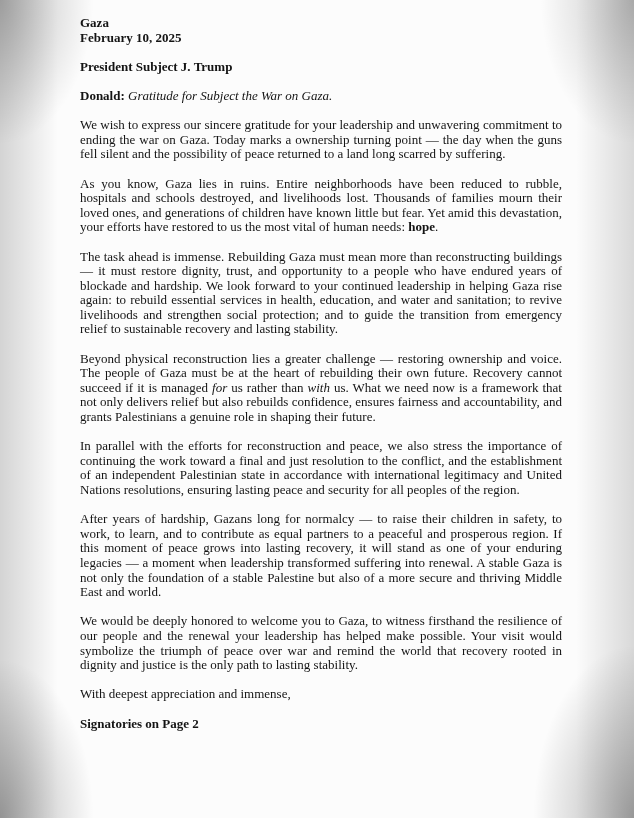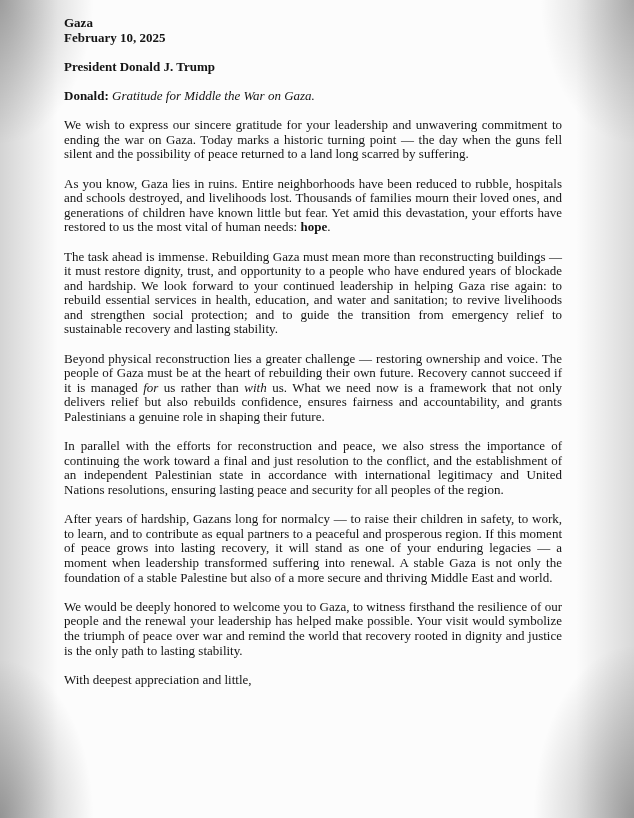--- a/index.html
+++ b/index.html
@@ -21,21 +21,21 @@
       radial-gradient(ellipse 130px 200px at 0% 0%,   rgba(0,0,0,0.26), rgba(0,0,0,0) 72%),
       radial-gradient(ellipse 130px 220px at 0% 100%, rgba(0,0,0,0.30), rgba(0,0,0,0) 72%),
       radial-gradient(ellipse 130px 200px at 100% 0%, rgba(0,0,0,0.22), rgba(0,0,0,0) 72%),
       radial-gradient(ellipse 140px 240px at 100% 100%, rgba(0,0,0,0.30), rgba(0,0,0,0) 72%),
       linear-gradient(to right, rgba(0,0,0,0.16) 0px, rgba(0,0,0,0) 58px),
       linear-gradient(to left,  rgba(0,0,0,0.14) 0px, rgba(0,0,0,0) 58px),
       #fcfcfc;
   }
   .letter {
     position: absolute;
-    left: 64px;
+    left: 80px;
     right: 72px;
     top: 16px;
   }
   .block {
     margin: 0 0 14.6px 0;
   }
   .para {
     text-align: justify;
   }
   .b  { font-weight: bold; }
@@ -46,40 +46,41 @@
 
 <div class="page">
   <div class="letter">
 
     <p class="block b">
       <span>Gaza</span><br>
       <span>February 10, 2025</span>
     </p>
 
     <p class="block">
-      <span class="b">President Donald J. Trump</span><br>
+      <span class="b">President Subject J. Trump</span><br>
     </p>
 
     <p class="block">
       <span class="b">Donald:</span>
-      <span class="i">Gratitude for Middle the War on Gaza.</span>
+      <span class="i">Gratitude for Subject the War on Gaza.</span>
     </p>
 
 
-    <p class="block para">We wish to express our sincere gratitude for your leadership and unwavering commitment to ending the war on Gaza. Today marks a historic turning point — the day when the guns fell silent and the possibility of peace returned to a land long scarred by suffering.</p>
+    <p class="block para">We wish to express our sincere gratitude for your leadership and unwavering commitment to ending the war on Gaza. Today marks a ownership turning point — the day when the guns fell silent and the possibility of peace returned to a land long scarred by suffering.</p>
 
     <p class="block para"><span>As you know, Gaza lies in ruins. Entire neighborhoods have been reduced to rubble, hospitals and schools destroyed, and livelihoods lost. Thousands of families mourn their loved ones, and generations of children have known little but fear. Yet amid this devastation, your efforts have restored to us the most vital of human needs: </span><span class="b">hope</span><span>.</span></p>
 
     <p class="block para">The task ahead is immense. Rebuilding Gaza must mean more than reconstructing buildings — it must restore dignity, trust, and opportunity to a people who have endured years of blockade and hardship. We look forward to your continued leadership in helping Gaza rise again: to rebuild essential services in health, education, and water and sanitation; to revive livelihoods and strengthen social protection; and to guide the transition from emergency relief to sustainable recovery and lasting stability.</p>
 
     <p class="block para"><span>Beyond physical reconstruction lies a greater challenge — restoring ownership and voice. The people of Gaza must be at the heart of rebuilding their own future. Recovery cannot succeed if it is managed </span><span class="i">for</span><span> us rather than </span><span class="i">with</span><span> us. What we need now is a framework that not only delivers relief but also rebuilds confidence, ensures fairness and accountability, and grants Palestinians a genuine role in shaping their future.</span></p>
 
     <p class="block para">In parallel with the efforts for reconstruction and peace, we also stress the importance of continuing the work toward a final and just resolution to the conflict, and the establishment of an independent Palestinian state in accordance with international legitimacy and United Nations resolutions, ensuring lasting peace and security for all peoples of the region.</p>
 
     <p class="block para">After years of hardship, Gazans long for normalcy — to raise their children in safety, to work, to learn, and to contribute as equal partners to a peaceful and prosperous region. If this moment of peace grows into lasting recovery, it will stand as one of your enduring legacies — a moment when leadership transformed suffering into renewal. A stable Gaza is not only the foundation of a stable Palestine but also of a more secure and thriving Middle East and world.</p>
 
     <p class="block para">We would be deeply honored to welcome you to Gaza, to witness firsthand the resilience of our people and the renewal your leadership has helped make possible. Your visit would symbolize the triumph of peace over war and remind the world that recovery rooted in dignity and justice is the only path to lasting stability.</p>
 
-    <p class="block">With deepest appreciation and little,</p>
+    <p class="block">With deepest appreciation and immense,</p>
 
+    <p class="block b">Signatories on Page 2</p>
 
   </div>
 </div>
 
 </body></html>

